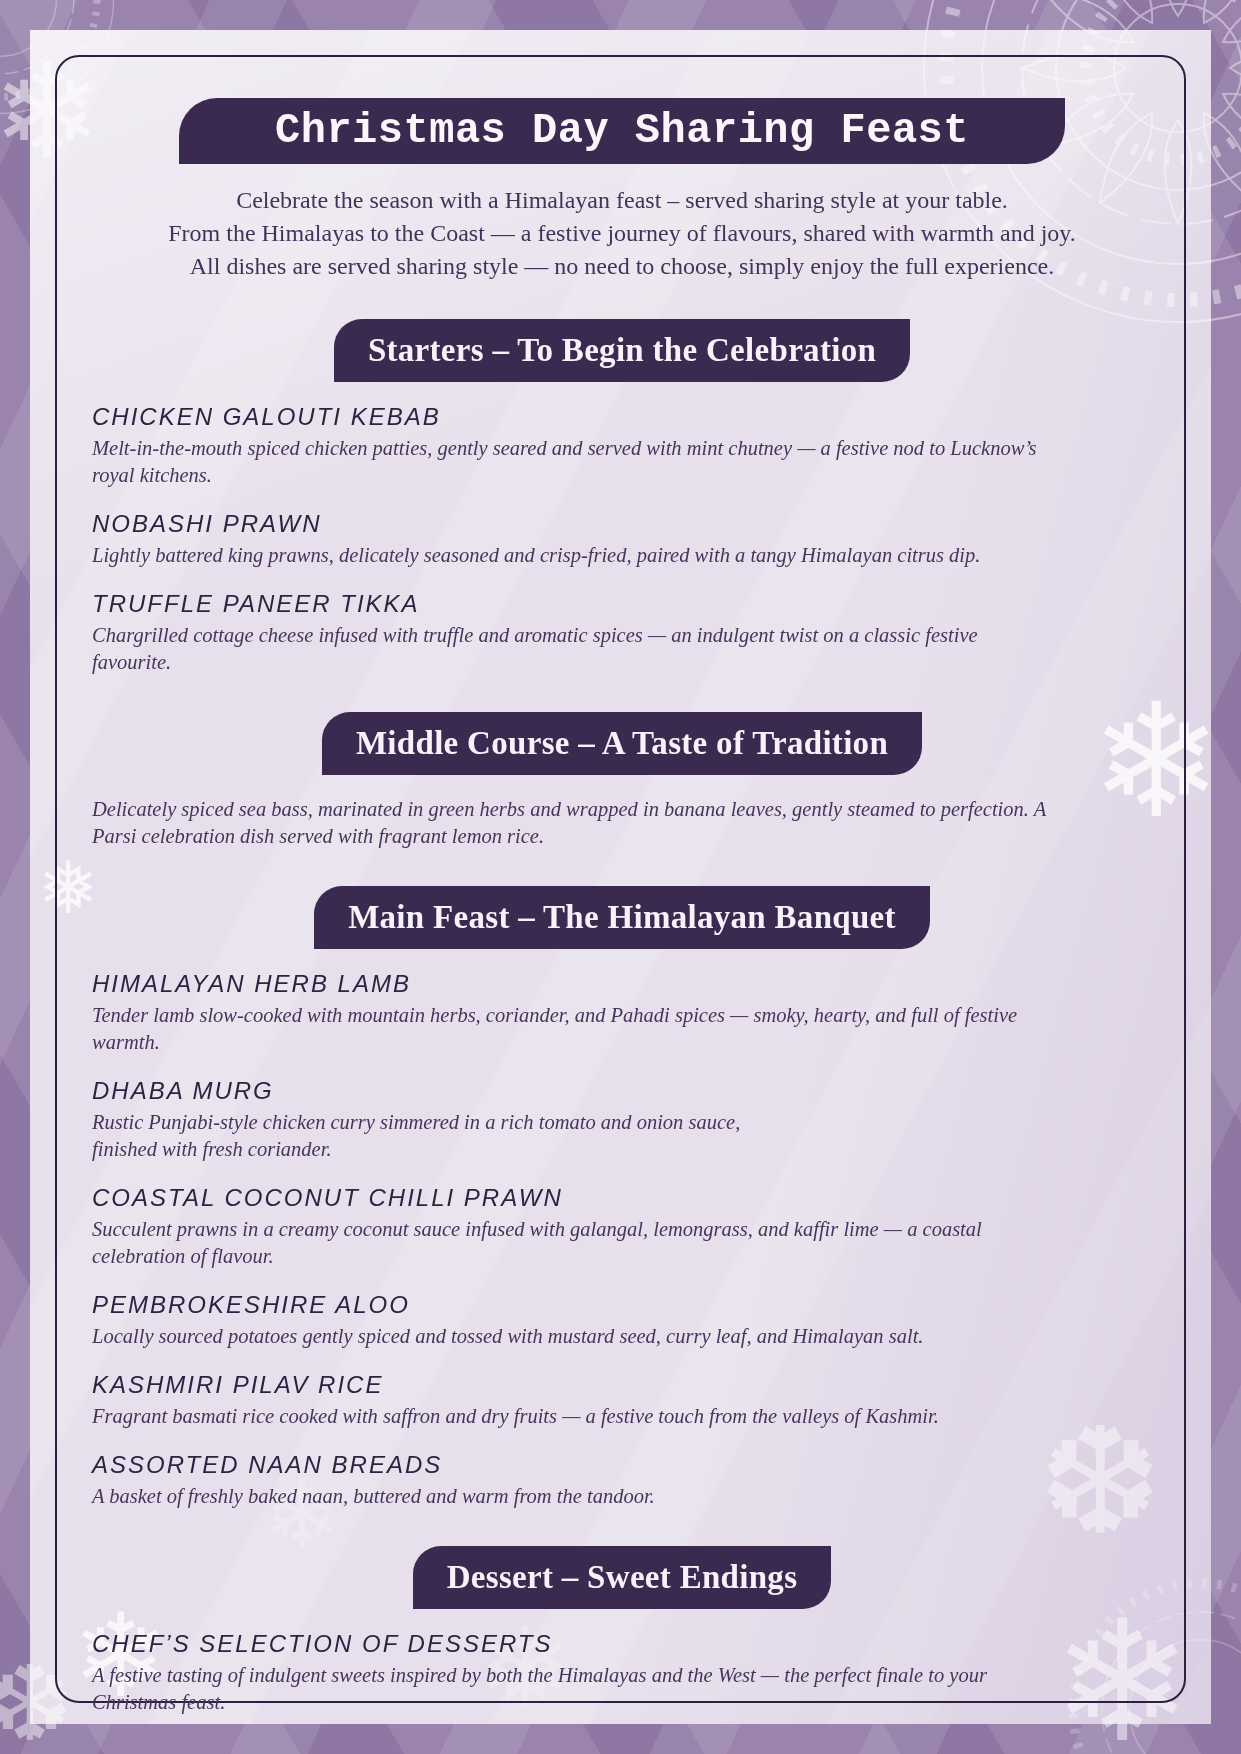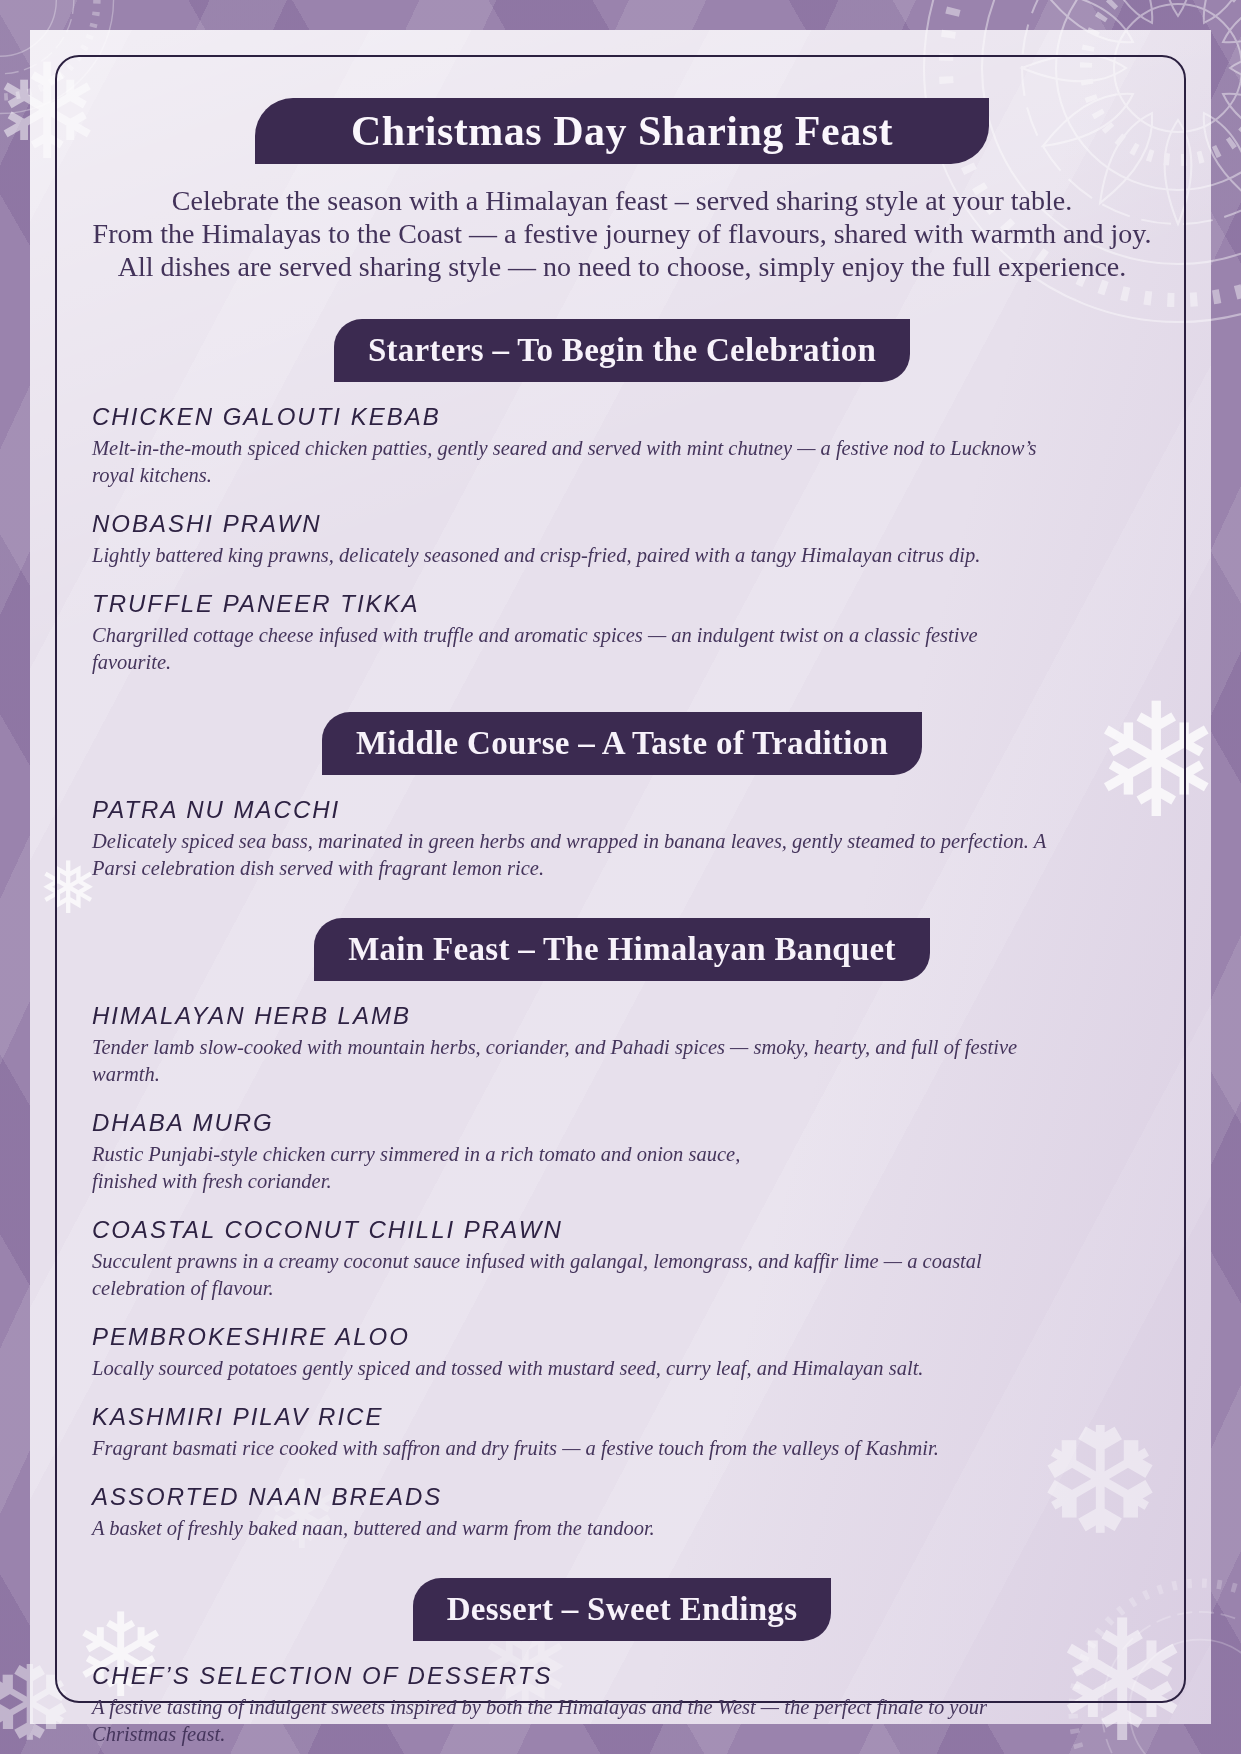--- a/index.html
+++ b/index.html
@@ -22,25 +22,25 @@
   }
   .inner-border{
     position:absolute;left:55px;top:55px;right:55px;bottom:51px;
     border:2px solid #2b2040;border-radius:24px;pointer-events:none;
   }
   .content{position:absolute;left:92px;top:86px;width:1060px;}
 
   .center{text-align:center;}
   .title-banner{
     display:inline-block;background:#3b2a50;color:#faf6fc;
-    font-family:Liberation Serif, serif;font-weight:bold;font-size:42px;
+    font-family:Liberation Mono, monospace;font-weight:bold;font-size:42px;
     line-height:66px;padding:0 96px;border-radius:38px 0 38px 0;
     letter-spacing:0.5px;margin-top:12px;
   }
-  .intro{margin-top:20px;color:#43335a;font-size:28px;line-height:33px;}
+  .intro{margin-top:20px;color:#43335a;font-size:24px;line-height:33px;}
 
   .section-banner-wrap{margin-top:36px;text-align:center;}
   .section-banner{
     display:inline-block;background:#3b2a50;color:#f7f2fa;
     font-family:"Liberation Serif", serif;font-weight:bold;font-size:33px;
     line-height:53px;padding:5px 34px;border-radius:28px 0 28px 0;
     letter-spacing:0.3px;
   }
   .dish{margin-top:21px;max-width:965px;}
   .dish-name{
@@ -157,21 +157,20 @@
   </div>
 </div>
   </section>
 
   <section>
     <div class="section-banner-wrap">
       <div class="section-banner">Middle Course – A Taste of Tradition</div>
     </div>
     <div>
   <div class="dish">
-    <div class="dish-name">PATRA NU MACCHI</div>
     <div class="dish-desc">Delicately spiced sea bass, marinated in green herbs and wrapped in banana leaves, gently steamed to perfection. A Parsi celebration dish served with fragrant lemon rice.</div>
   </div>
 </div>
   </section>
 
   <section>
     <div class="section-banner-wrap">
       <div class="section-banner">Main Feast – The Himalayan Banquet</div>
     </div>
     <div>

